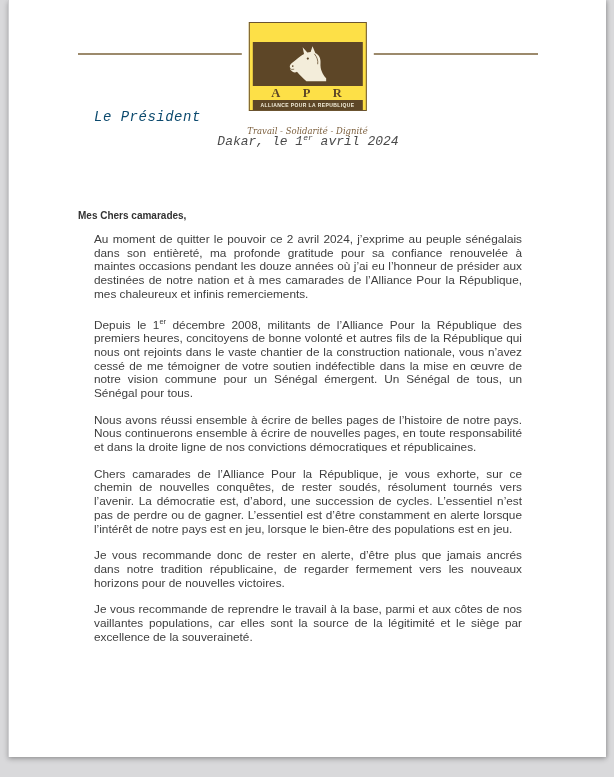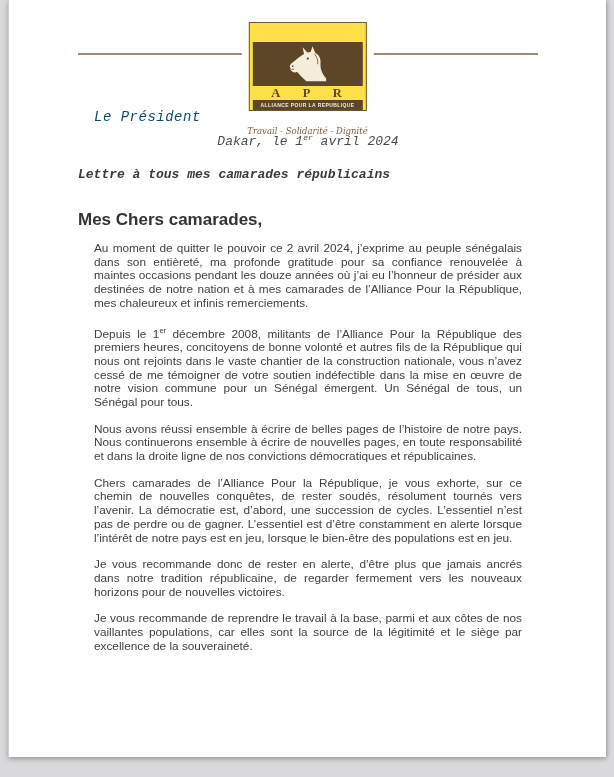--- a/index.html
+++ b/index.html
@@ -60,21 +60,21 @@
   }
   .dateline sup{font-size:8px;}
   .subject{
     position:absolute;top:167px;left:69px;
     font-family:"Liberation Mono", monospace;font-style:italic;font-weight:bold;
     font-size:13px;color:#3a3a3a;
   }
   
   .body-block{position:absolute;top:210px;left:69px;width:460px;}
   .salutation{
-    font-weight:bold;font-size:17px;color:#333;margin:0 0 12px;
+    font-weight:bold;font-size:10px;color:#333;margin:0 0 12px;
   }
   .body-block p.para{
     margin:0 16px 13px;font-size:11.8px;line-height:13.7px;
     text-align:justify;color:#3e3e3e;
   }
   .body-block p.para sup{font-size:7.5px;}
 </style>
 </head>
 <body>
 
@@ -96,21 +96,20 @@
       <div class="apr-band">A P R</div>
       <div class="org-band">ALLIANCE POUR LA REPUBLIQUE</div>
     </div>
     <div class="motto">Travail - Solidarité - Dignité</div>
   </div>
 
   <div class="sender">Le Président</div>
 
   <div class="dateline">Dakar, le 1<sup>er</sup> avril 2024</div>
 
-  <div class="subject">Lettre à tous mes camarades républicains</div>
 
   <div class="body-block">
     <p class="salutation">Mes Chers camarades,</p>
     <div id="paragraphs">
         <p class="para">Au moment de quitter le pouvoir ce 2 avril 2024, j’exprime au peuple sénégalais dans son entièreté, ma profonde gratitude pour sa confiance renouvelée à maintes occasions pendant les douze années où j’ai eu l’honneur de présider aux destinées de notre nation et à mes camarades de l’Alliance Pour la République, mes chaleureux et infinis remerciements.</p>
         <p class="para">Depuis le 1<sup>er</sup> décembre 2008, militants de l’Alliance Pour la République des premiers heures, concitoyens de bonne volonté et autres fils de la République qui nous ont rejoints dans le vaste chantier de la construction nationale, vous n’avez cessé de me témoigner de votre soutien indéfectible dans la mise en œuvre de notre vision commune pour un Sénégal émergent. Un Sénégal de tous, un Sénégal pour tous.</p>
         <p class="para">Nous avons réussi ensemble à écrire de belles pages de l’histoire de notre pays. Nous continuerons ensemble à écrire de nouvelles pages,  en toute responsabilité et dans la droite ligne de nos convictions démocratiques et républicaines.</p>
         <p class="para">Chers camarades de l’Alliance Pour la République, je vous exhorte, sur ce chemin de nouvelles conquêtes, de rester soudés, résolument tournés vers l’avenir. La démocratie est, d’abord, une succession de cycles. L’essentiel n’est pas de perdre ou de gagner. L’essentiel est d’être constamment en alerte lorsque l’intérêt de notre pays est en jeu, lorsque le bien-être des populations est en jeu.</p>
         <p class="para">Je vous recommande donc de rester en alerte, d’être plus que jamais ancrés dans notre tradition républicaine, de regarder fermement vers les nouveaux horizons pour de nouvelles victoires.</p>
         <p class="para">Je vous recommande de reprendre le travail à la base, parmi et aux côtes de nos vaillantes populations, car elles sont la source de la légitimité et le siège par excellence de la souveraineté.</p>

